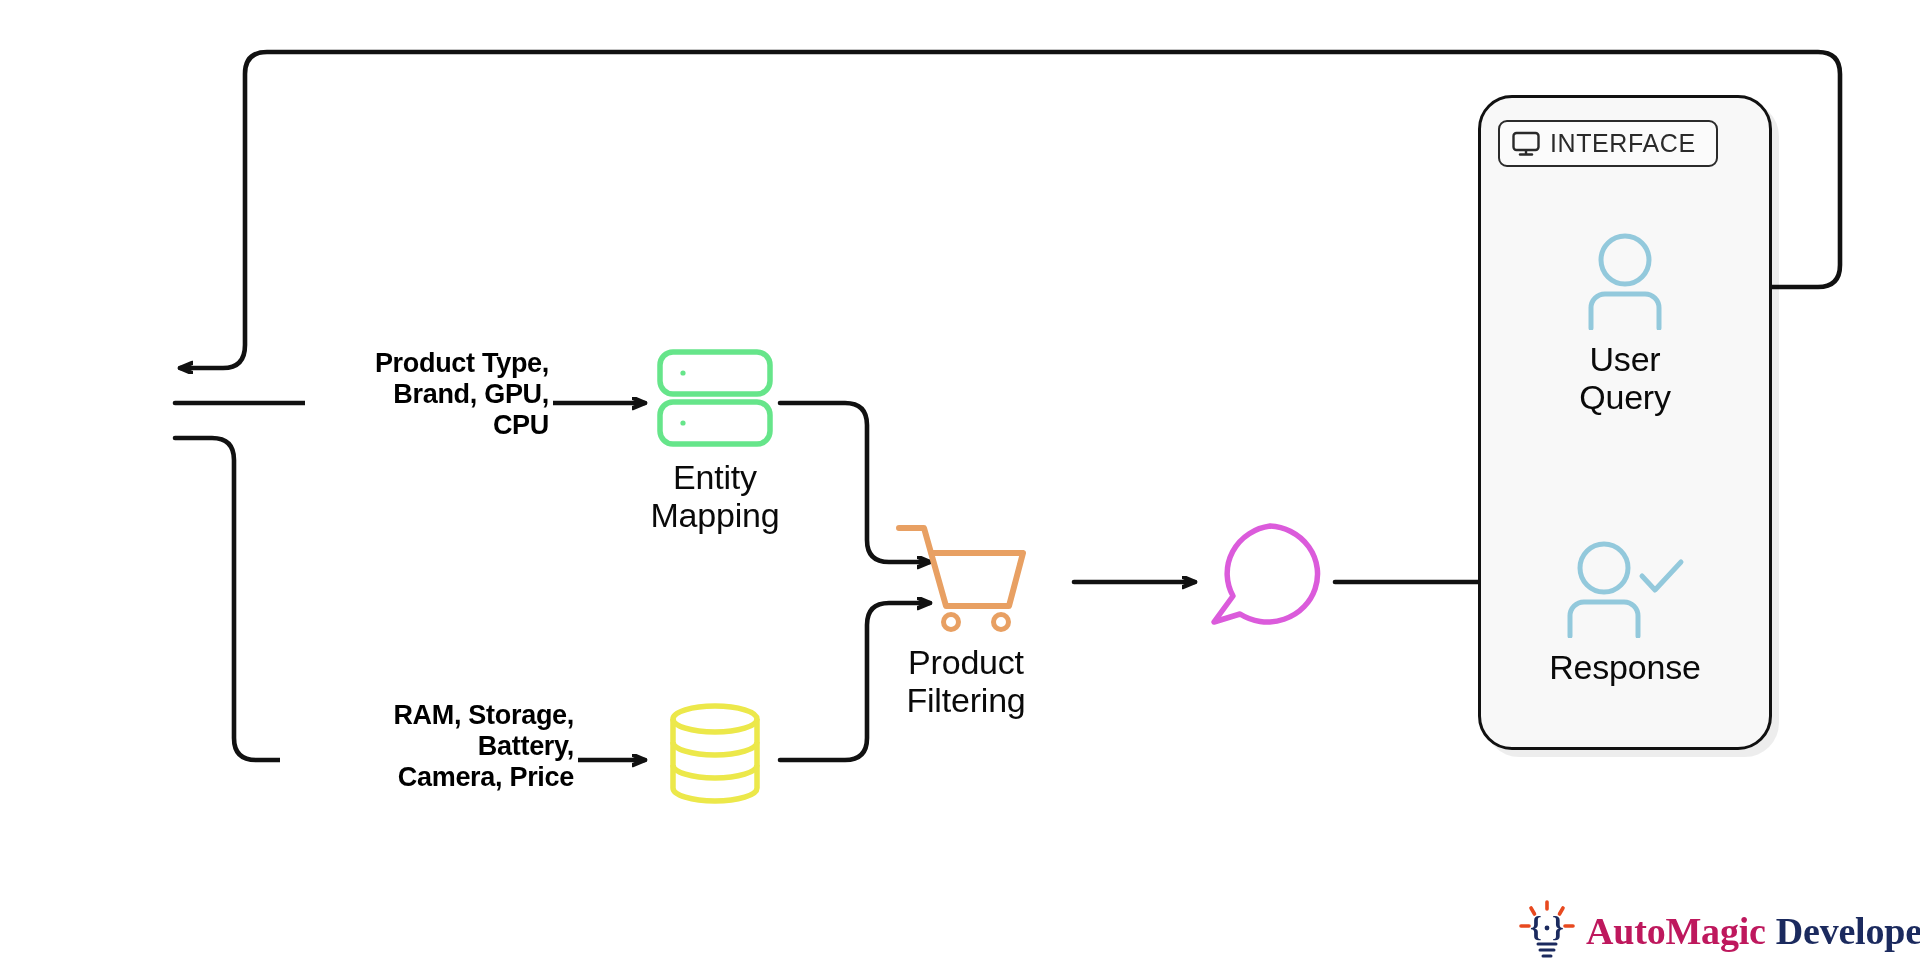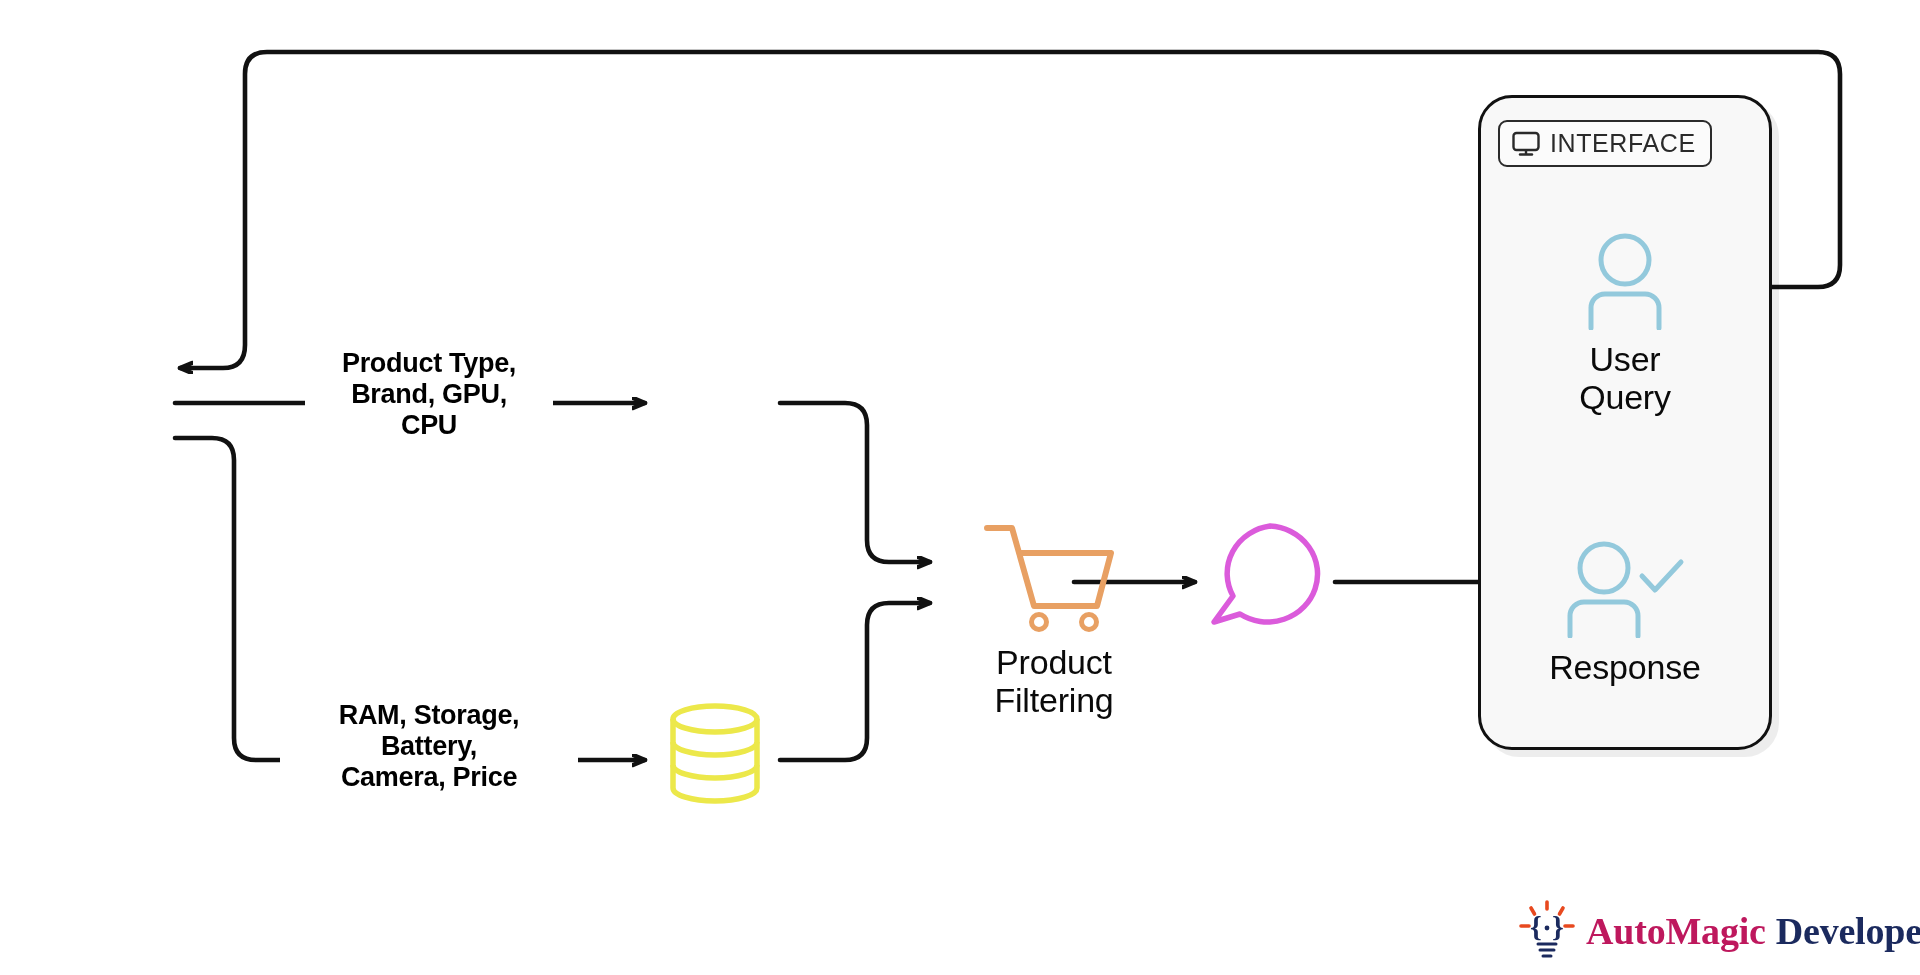--- a/index.html
+++ b/index.html
@@ -39,21 +39,21 @@
     white-space: pre-line;
     margin-top: 10px;
     letter-spacing: -0.2px;
   }
   .edge-label {
     position: absolute;
     font-family: "Liberation Sans", sans-serif;
     font-size: 27px;
     font-weight: 700;
     color: #000000;
-    text-align: center;
+    text-align: right;
     line-height: 1.14;
     white-space: pre-line;
     letter-spacing: -0.3px;
     background: #ffffff;
     padding: 0 4px;
   }
   
   #interface-panel {
     position: absolute;
     left: 1478px;
@@ -69,21 +69,21 @@
   #interface-badge {
     position: absolute;
     left: 1498px;
     top: 120px;
     display: flex;
     align-items: center;
     gap: 9px;
     background: #fbfbfb;
     border: 2px solid #2b2b2b;
     border-radius: 9px;
-    padding: 7px 14px 7px 11px;
+    padding: 7px 20px 7px 11px;
   }
   #interface-badge .badge-text {
     font-family: "Liberation Sans", sans-serif;
     font-size: 25px;
     font-weight: 400;
     color: #2a2a2a;
     letter-spacing: 0.6px;
   }
   
   #logo {
@@ -131,31 +131,41 @@
 
       <path d="M780,760 L845,760 Q867,760 867,738 L867,625 Q867,603 889,603 L930,603" marker-end="url(#ah)"></path>
 
       <path d="M1074,582 L1195,582" marker-end="url(#ah)"></path>
 
       <path d="M1335,582 L1555,582" marker-end="url(#ah)"></path>
     </g>
   </svg>
 
 
+  <div class="node" style="left:640px; top:348px; width:150px;">
+    <svg width="130" height="100" viewBox="0 0 130 100">
+      <rect x="10" y="4" width="110" height="42" rx="13" ry="13" fill="none" stroke="#66e58a" stroke-width="5.5"></rect>
+      <circle cx="33" cy="25" r="2.6" fill="#66e58a"></circle>
+      <rect x="10" y="54" width="110" height="42" rx="13" ry="13" fill="none" stroke="#66e58a" stroke-width="5.5"></rect>
+      <circle cx="33" cy="75" r="2.6" fill="#66e58a"></circle>
+    </svg>
+    <div class="node-label">Entity
+Mapping</div>
+  </div>
 
   <div class="node" style="left:640px; top:700px; width:150px;">
     <svg width="130" height="110" viewBox="0 0 130 110">
       <ellipse cx="65" cy="19" rx="42" ry="13" fill="none" stroke="#ece84a" stroke-width="5.5"></ellipse>
       <path d="M23,19 L23,88 A42,13 0 0 0 107,88 L107,19" fill="none" stroke="#ece84a" stroke-width="5.5"></path>
       <path d="M23,42 A42,13 0 0 0 107,42" fill="none" stroke="#ece84a" stroke-width="5.5"></path>
       <path d="M23,65 A42,13 0 0 0 107,65" fill="none" stroke="#ece84a" stroke-width="5.5"></path>
     </svg>
   </div>
 
-  <div class="node" style="left:974px; top:518px; width:160px;">
+  <div class="node" style="left:886px; top:518px; width:160px;">
     <svg width="150" height="115" viewBox="0 0 150 115">
       <path d="M8,10 L33,10 L55,88 L118,88 L132,35 L40,35" fill="none" stroke="#e8a063" stroke-width="6" stroke-linecap="round" stroke-linejoin="round"></path>
       <circle cx="60" cy="104" r="7.5" fill="none" stroke="#e8a063" stroke-width="5"></circle>
       <circle cx="110" cy="104" r="7.5" fill="none" stroke="#e8a063" stroke-width="5"></circle>
     </svg>
     <div class="node-label">Product
 Filtering</div>
   </div>
 
   <div class="node" style="left:1185px; top:518px; width:170px;">

